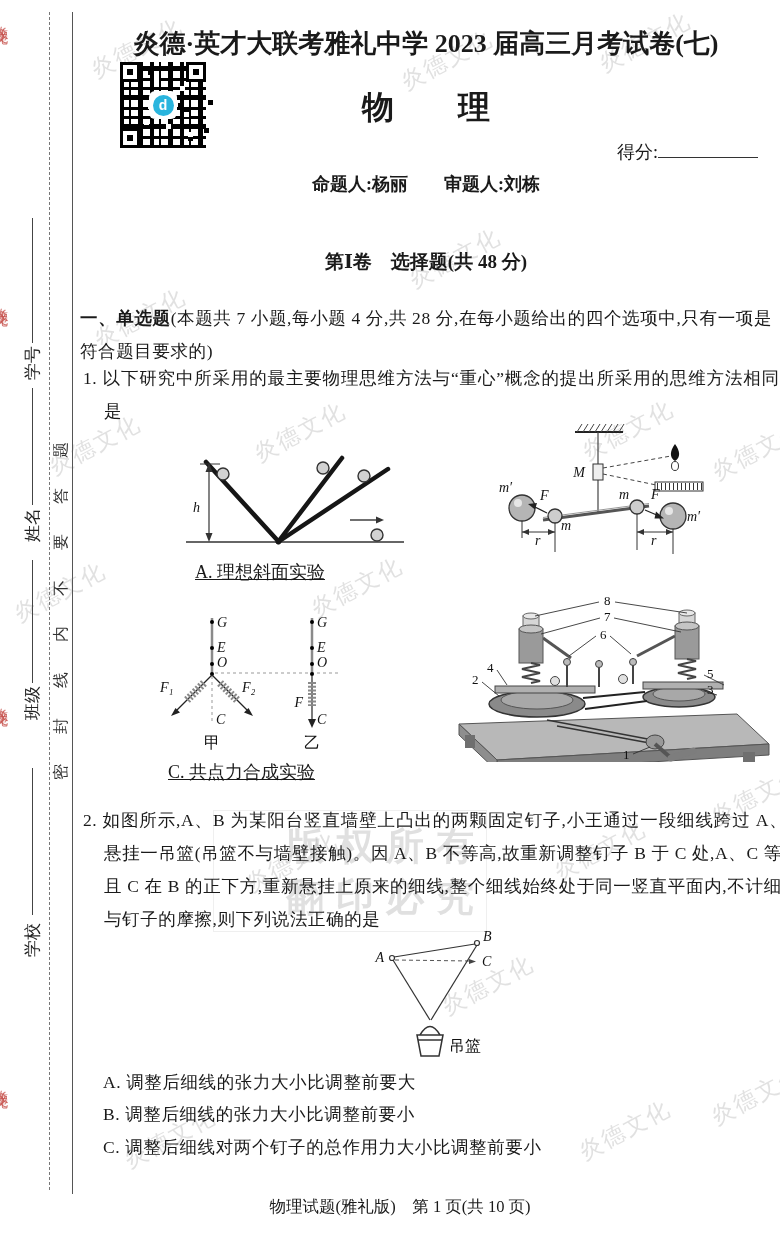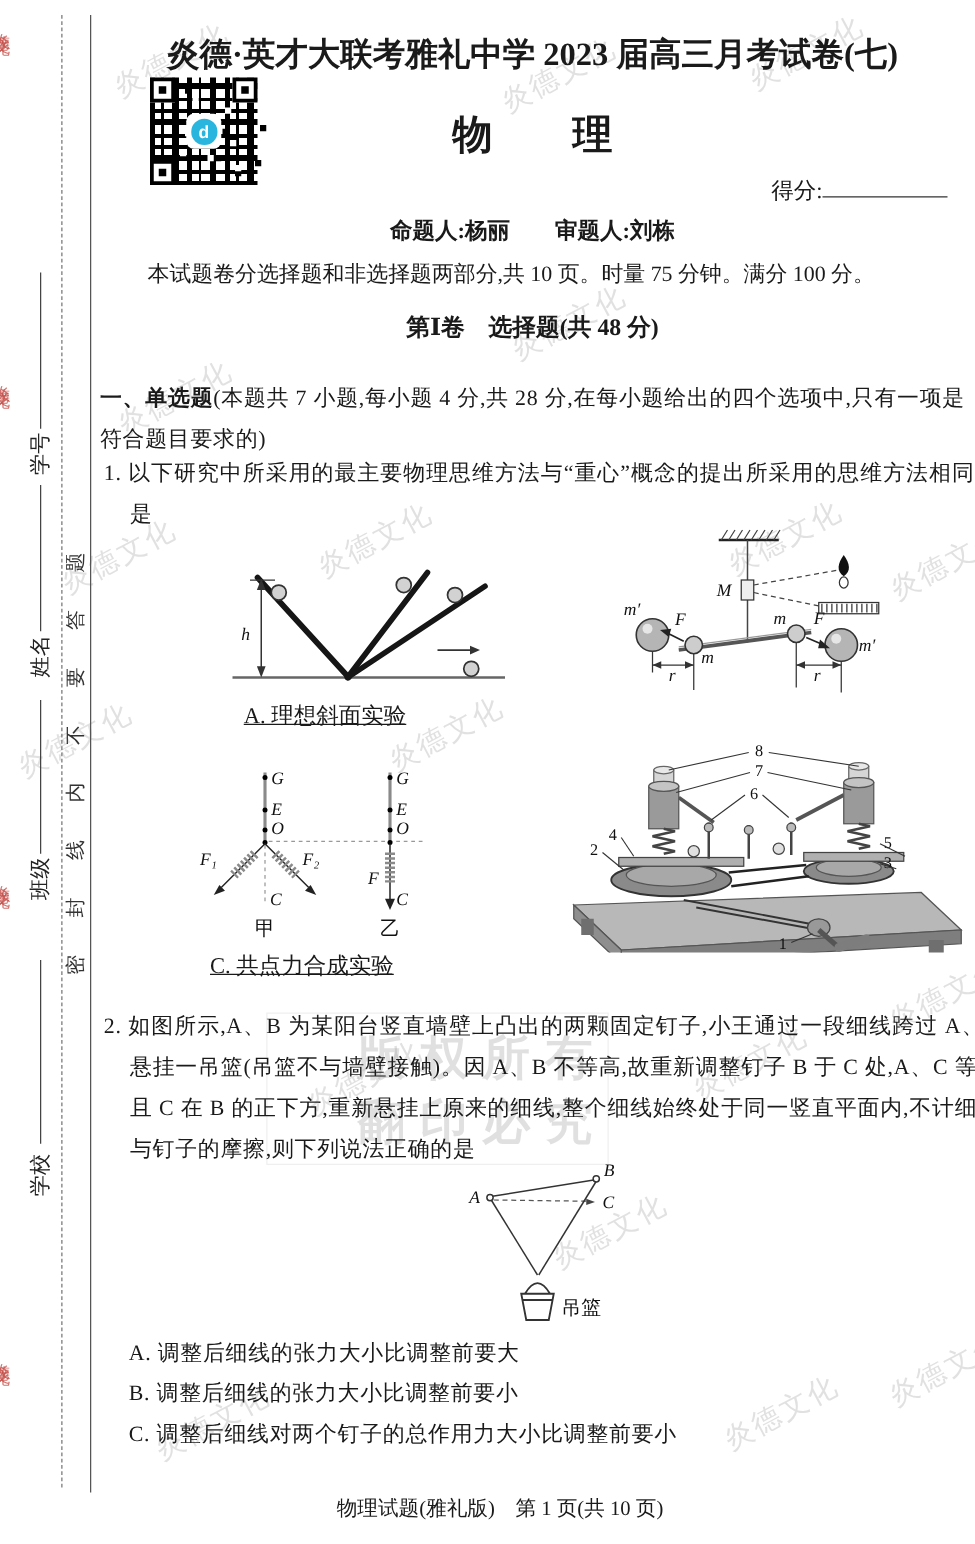--- a/index.html
+++ b/index.html
@@ -119,21 +119,20 @@
     </div>
   </div>
 
   <div class="abs subject">物　　理</div>
 
   <div class="abs score">
     <span>得分:</span><span class="score-line"></span>
   </div>
 
   <div class="abs authors">命题人:杨丽　　审题人:刘栋</div>
-  <div class="abs intro">本试题卷分选择题和非选择题两部分,共 10 页。时量 75 分钟。满分 100 分。</div>
   <div class="abs section">第Ⅰ卷　选择题(共 48 分)</div>
 
   <div class="abs para" style="left:80px;top:302px;width:692px">
     <span class="bld">一、单选题</span><span>(本题共 7 小题,每小题 4 分,共 28 分,在每小题给出的四个选项中,只有一项是符合题目要求的)</span>
   </div>
 
   <div class="abs para hang" style="left:83px;top:362px;width:694px">1. 以下研究中所采用的最主要物理思维方法与“重心”概念的提出所采用的思维方法相同的是</div>
 
   <div class="abs" style="left:120px;top:452px;width:300px">
     <svg width="230" height="103" viewBox="0 0 230 103" style="margin-left:60px">

